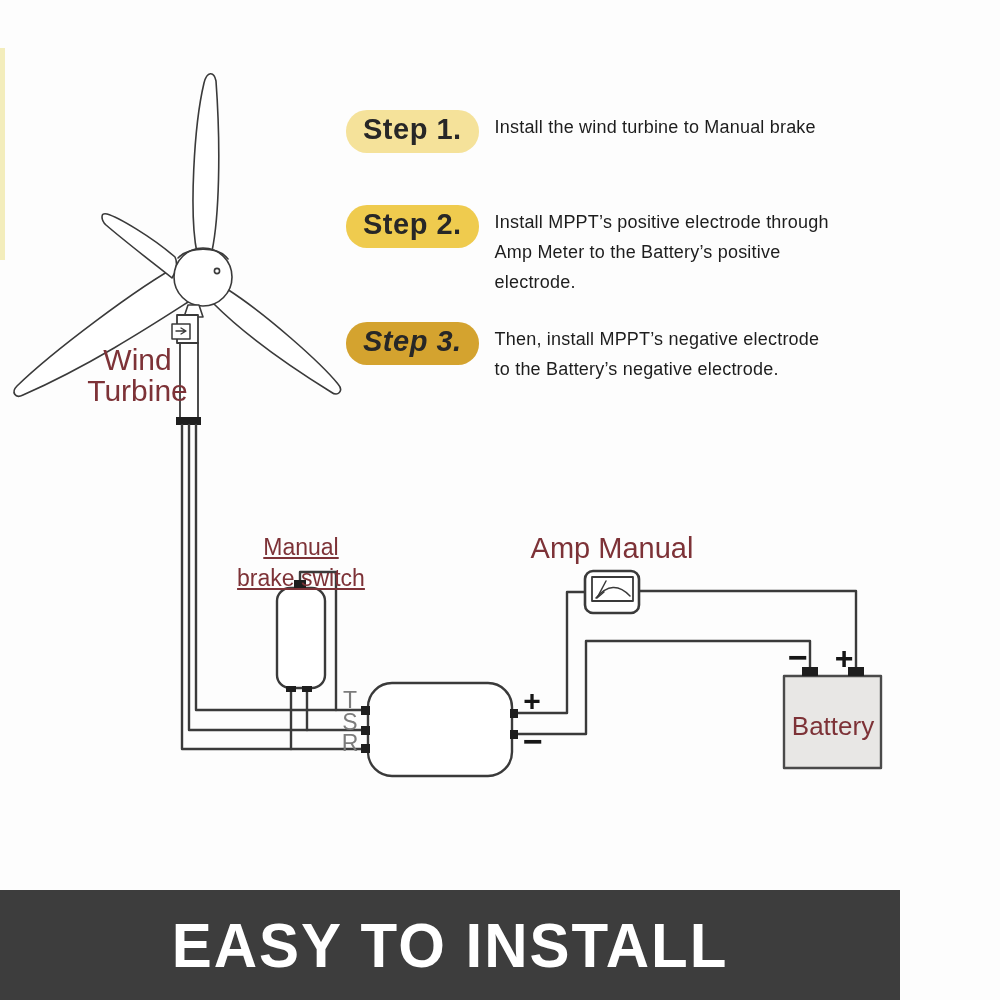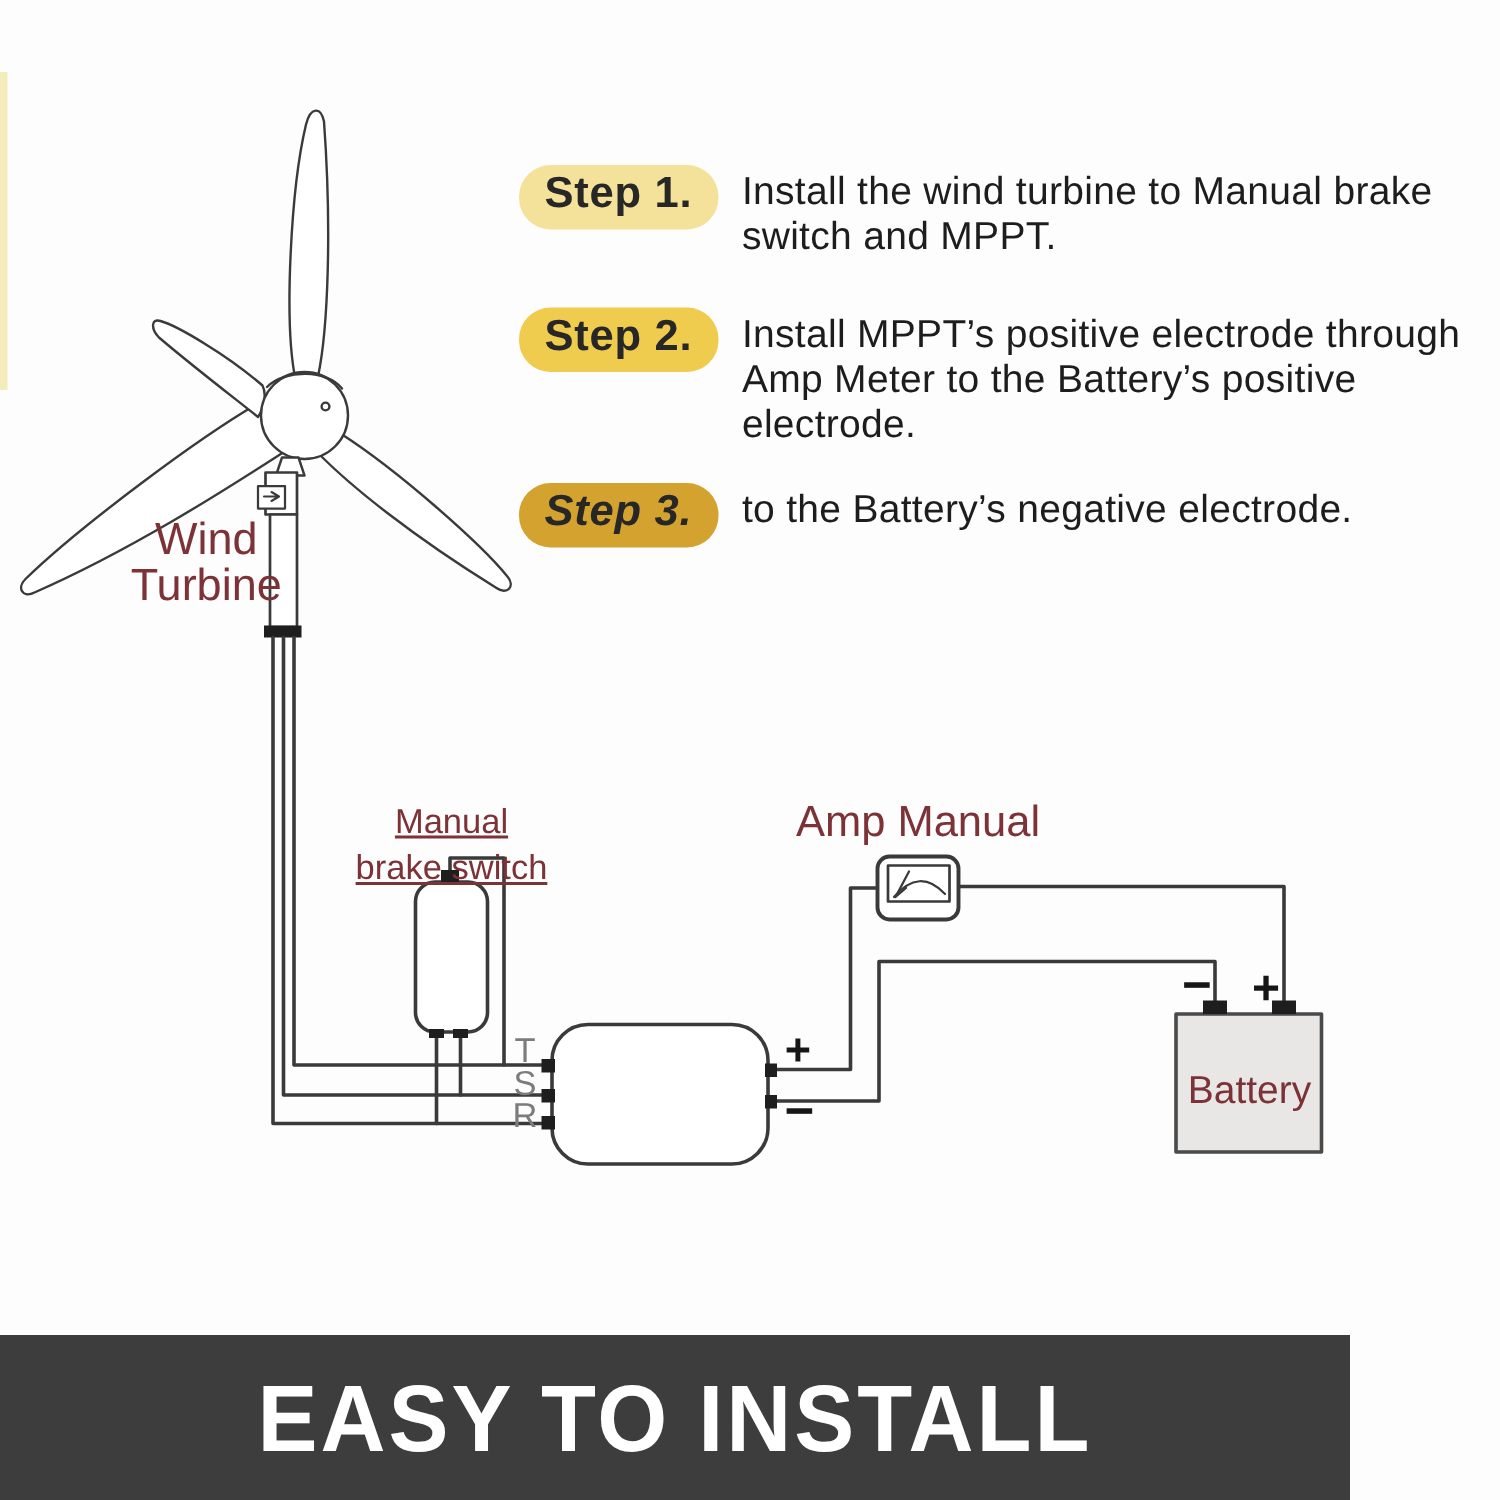--- a/index.html
+++ b/index.html
@@ -10,21 +10,21 @@
   .left-strip{position:absolute;left:0;top:48px;width:5px;height:212px;background:#f3edbc;}
   .art{position:absolute;left:0;top:0;width:1000px;height:1000px;}
 
   
   .step-row{position:absolute;left:346px;display:flex;align-items:flex-start;gap:16px;}
   .step-badge{
     flex:0 0 auto;border-radius:21px;padding:3px 17px 7px 17px;
     font-size:29px;font-weight:bold;color:#272727;letter-spacing:0.5px;
     background:#f5e29a;
   }
-  .step-text{font-size:26px;line-height:30px;color:#1d1d1d;letter-spacing:0.2px;padding-top:2px;}
+  .step-text{font-size:18px;line-height:30px;color:#1d1d1d;letter-spacing:0.2px;padding-top:2px;}
 
   
   .lbl{position:absolute;color:#7d3237;text-align:center;}
   .lbl-wind{left:55px;top:344px;width:165px;font-size:30px;line-height:31px;}
   .lbl-brake{left:192px;top:532px;width:218px;font-size:23px;line-height:31px;text-decoration:underline;}
   .lbl-amp{left:528px;top:532px;width:168px;font-size:29px;}
   .lbl-mppt{left:372px;top:707px;width:136px;font-size:31px;letter-spacing:3px;color:#8e3335;}
   .lbl-battery{left:786px;top:711px;width:94px;font-size:26px;color:#7d3237;}
   .lbl-term{position:absolute;color:#7c7c7c;font-size:23px;width:22px;text-align:center;}
   .sign{position:absolute;color:#161616;font-weight:bold;text-align:center;width:30px;}
@@ -107,34 +107,34 @@
       <rect x="784" y="676" width="97" height="92" fill="#e8e7e5" stroke="#4a4a4a" stroke-width="2.4"></rect>
       <rect x="802" y="667" width="16" height="9" fill="#1e1e1e" stroke="none"></rect>
       <rect x="848" y="667" width="16" height="9" fill="#1e1e1e" stroke="none"></rect>
     </g>
   </svg>
 
   <div class="step-row" style="top:110px;">
     <div class="step-badge" style="background-color: rgb(245, 226, 154);">Step 1.</div>
     <div class="step-text">
       <div>Install the wind turbine to Manual brake</div>
-      <div>switch and MPPT.</div>
     </div>
   </div>
   <div class="step-row" style="top:205px;">
     <div class="step-badge" style="background-color: rgb(239, 203, 78); text-align: right;">Step 2.</div>
     <div class="step-text">
       <div>Install MPPT’s positive electrode through</div>
       <div>Amp Meter to the Battery’s positive</div>
       <div>electrode.</div>
     </div>
   </div>
   <div class="step-row" style="top:322px;">
     <div class="step-badge" style="background-color: rgb(212, 163, 47); font-style: italic;">Step 3.</div>
     <div class="step-text">
+      <div>Then, install MPPT’s negative electrode</div>
       <div>to the Battery’s negative electrode.</div>
     </div>
   </div>
 
   <div class="lbl lbl-wind">
     <div>Wind</div>
     <div>Turbine</div>
   </div>
   <div class="lbl lbl-brake">
     <div>Manual</div>

